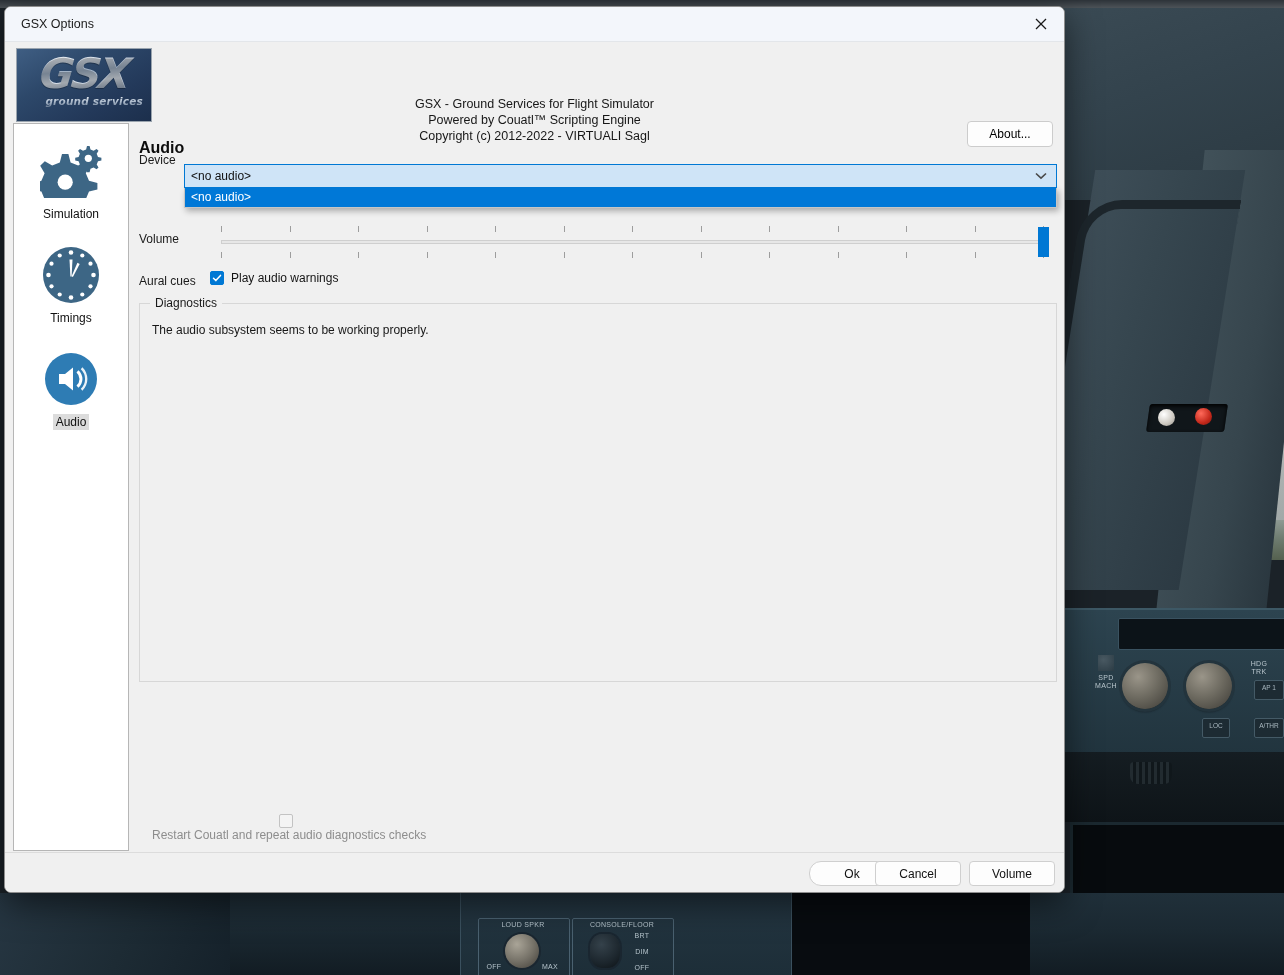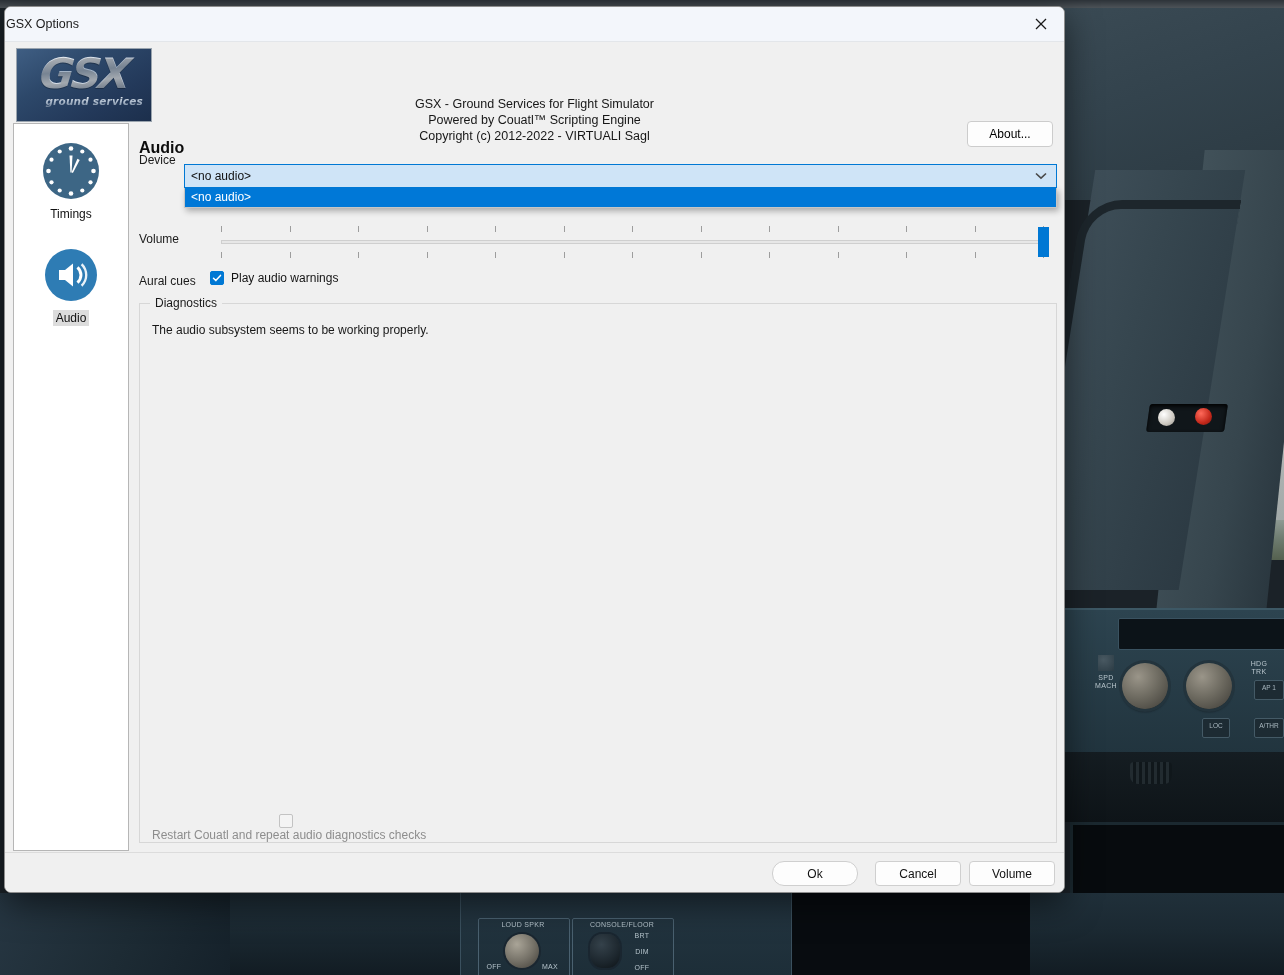--- a/index.html
+++ b/index.html
@@ -163,21 +163,21 @@
   }
   #titlebar {
     height: 34px;
     background: #f3f6fb;
     border-bottom: 1px solid #e3e6ea;
     display: flex;
     align-items: center;
     position: relative;
   }
   #title-text {
-    margin-left: 1px;
+    margin-left: 16px;
     font-size: 12.5px;
     color: #1b1b1b;
   }
   #close-btn {
     position: absolute;
     right: 0; top: 0;
     width: 46px; height: 34px;
     display: flex; align-items: center; justify-content: center;
     cursor: pointer;
   }
@@ -419,21 +419,21 @@
   .cb-box.checked {
     background: #0078d4;
     border-color: #0078d4;
   }
   .cb-label { color: #141414; }
 
   
   #diag-group {
     position: absolute;
     left: 2px; top: 180px;
-    width: 918px; height: 540px;
+    width: 918px; height: 379px;
     border: 1px solid #d7d7d7;
     box-sizing: border-box;
   }
   #diag-legend {
     position: absolute;
     left: 10px; top: -8px;
     background: #f0f0f0;
     padding: 0 5px;
     font-size: 12px;
     color: #1a1a1a;
@@ -468,21 +468,21 @@
     top: 8px;
     width: 86px; height: 25px;
     background: #fdfdfd;
     border: 1px solid #cfcfcf;
     border-radius: 4px;
     font-size: 12px;
     font-family: "Liberation Sans", sans-serif;
     color: #111;
     cursor: pointer;
   }
-  #btn-ok     { left: 767px; border-radius: 12px; }
+  #btn-ok     { left: 804px; border-radius: 12px; }
   #btn-cancel { left: 870px; }
   #btn-apply  { left: 964px; }
 </style>
 </head>
 <body>
 
 <div id="backdrop">
   <div class="bg-layer sky"></div>
   <div class="bg-layer cloud" style="left:1186px;top:90px;width:80px;height:46px;"></div>
   <div class="bg-layer cloud" style="left:1206px;top:130px;width:70px;height:40px;"></div>
@@ -552,20 +552,33 @@
       <div>Powered by Couatl™ Scripting Engine</div>
       <div>Copyright (c) 2012-2022 - VIRTUALI Sagl</div>
     </div>
     <button id="about-btn">About...</button>
   </div>
 
   <div id="body-area">
 
     <div id="sidebar">
 
+      <div class="nav-item">
+        <div class="nav-icon">
+          <svg width="62" height="54" viewBox="0 0 62 54">
+            <g fill="#3d6685">
+              <path d="M47 2 l2.6 0 .9 3.4 3.1 1.3 3-1.8 1.9 1.9 -1.8 3 1.3 3.1 3.4.9 0 2.6 -3.4.9 -1.3 3.1 1.8 3 -1.9 1.9 -3-1.8 -3.1 1.3 -.9 3.4 -2.6 0 -.9-3.4 -3.1-1.3 -3 1.8 -1.9-1.9 1.8-3 -1.3-3.1 -3.4-.9 0-2.6 3.4-.9 1.3-3.1 -1.8-3 1.9-1.9 3 1.8 3.1-1.3z"></path>
+              <circle cx="48.3" cy="14.3" r="3.6" fill="#ffffff"></circle>
+              <path d="M22 10 l6.4 0 2.2 8.4 7.6 3.2 7.4-4.4 4.6 4.6 -4.4 7.4 3.2 7.6 8.4 2.2 0 6.4 -8.4 2.2 -3.2 7.6 4.4 7.4 -4.6 4.6 -7.4-4.4 -7.6 3.2 -2.2 8.4 -6.4 0 -2.2-8.4 -7.6-3.2 -7.4 4.4 -4.6-4.6 4.4-7.4 -3.2-7.6 -8.4-2.2 0-6.4 8.4-2.2 3.2-7.6 -4.4-7.4 4.6-4.6 7.4 4.4 7.6-3.2z"></path>
+              <circle cx="25.2" cy="38.2" r="7.6" fill="#ffffff"></circle>
+            </g>
+          </svg>
+        </div>
+        <span class="nav-label">Simulation</span>
+      </div>
 
       <div class="nav-item">
         <div class="nav-icon">
           <svg width="58" height="58" viewBox="0 0 58 58">
             <circle cx="29" cy="29" r="28" fill="#3d6685"></circle>
             <g fill="#ffffff">
               <circle cx="29" cy="6.5" r="2.3"></circle>
                 <circle cx="40.3" cy="9.5" r="2.1"></circle>
               <circle cx="48.5" cy="17.7" r="2.1"></circle>
                 <circle cx="51.5" cy="29" r="2.3"></circle>

